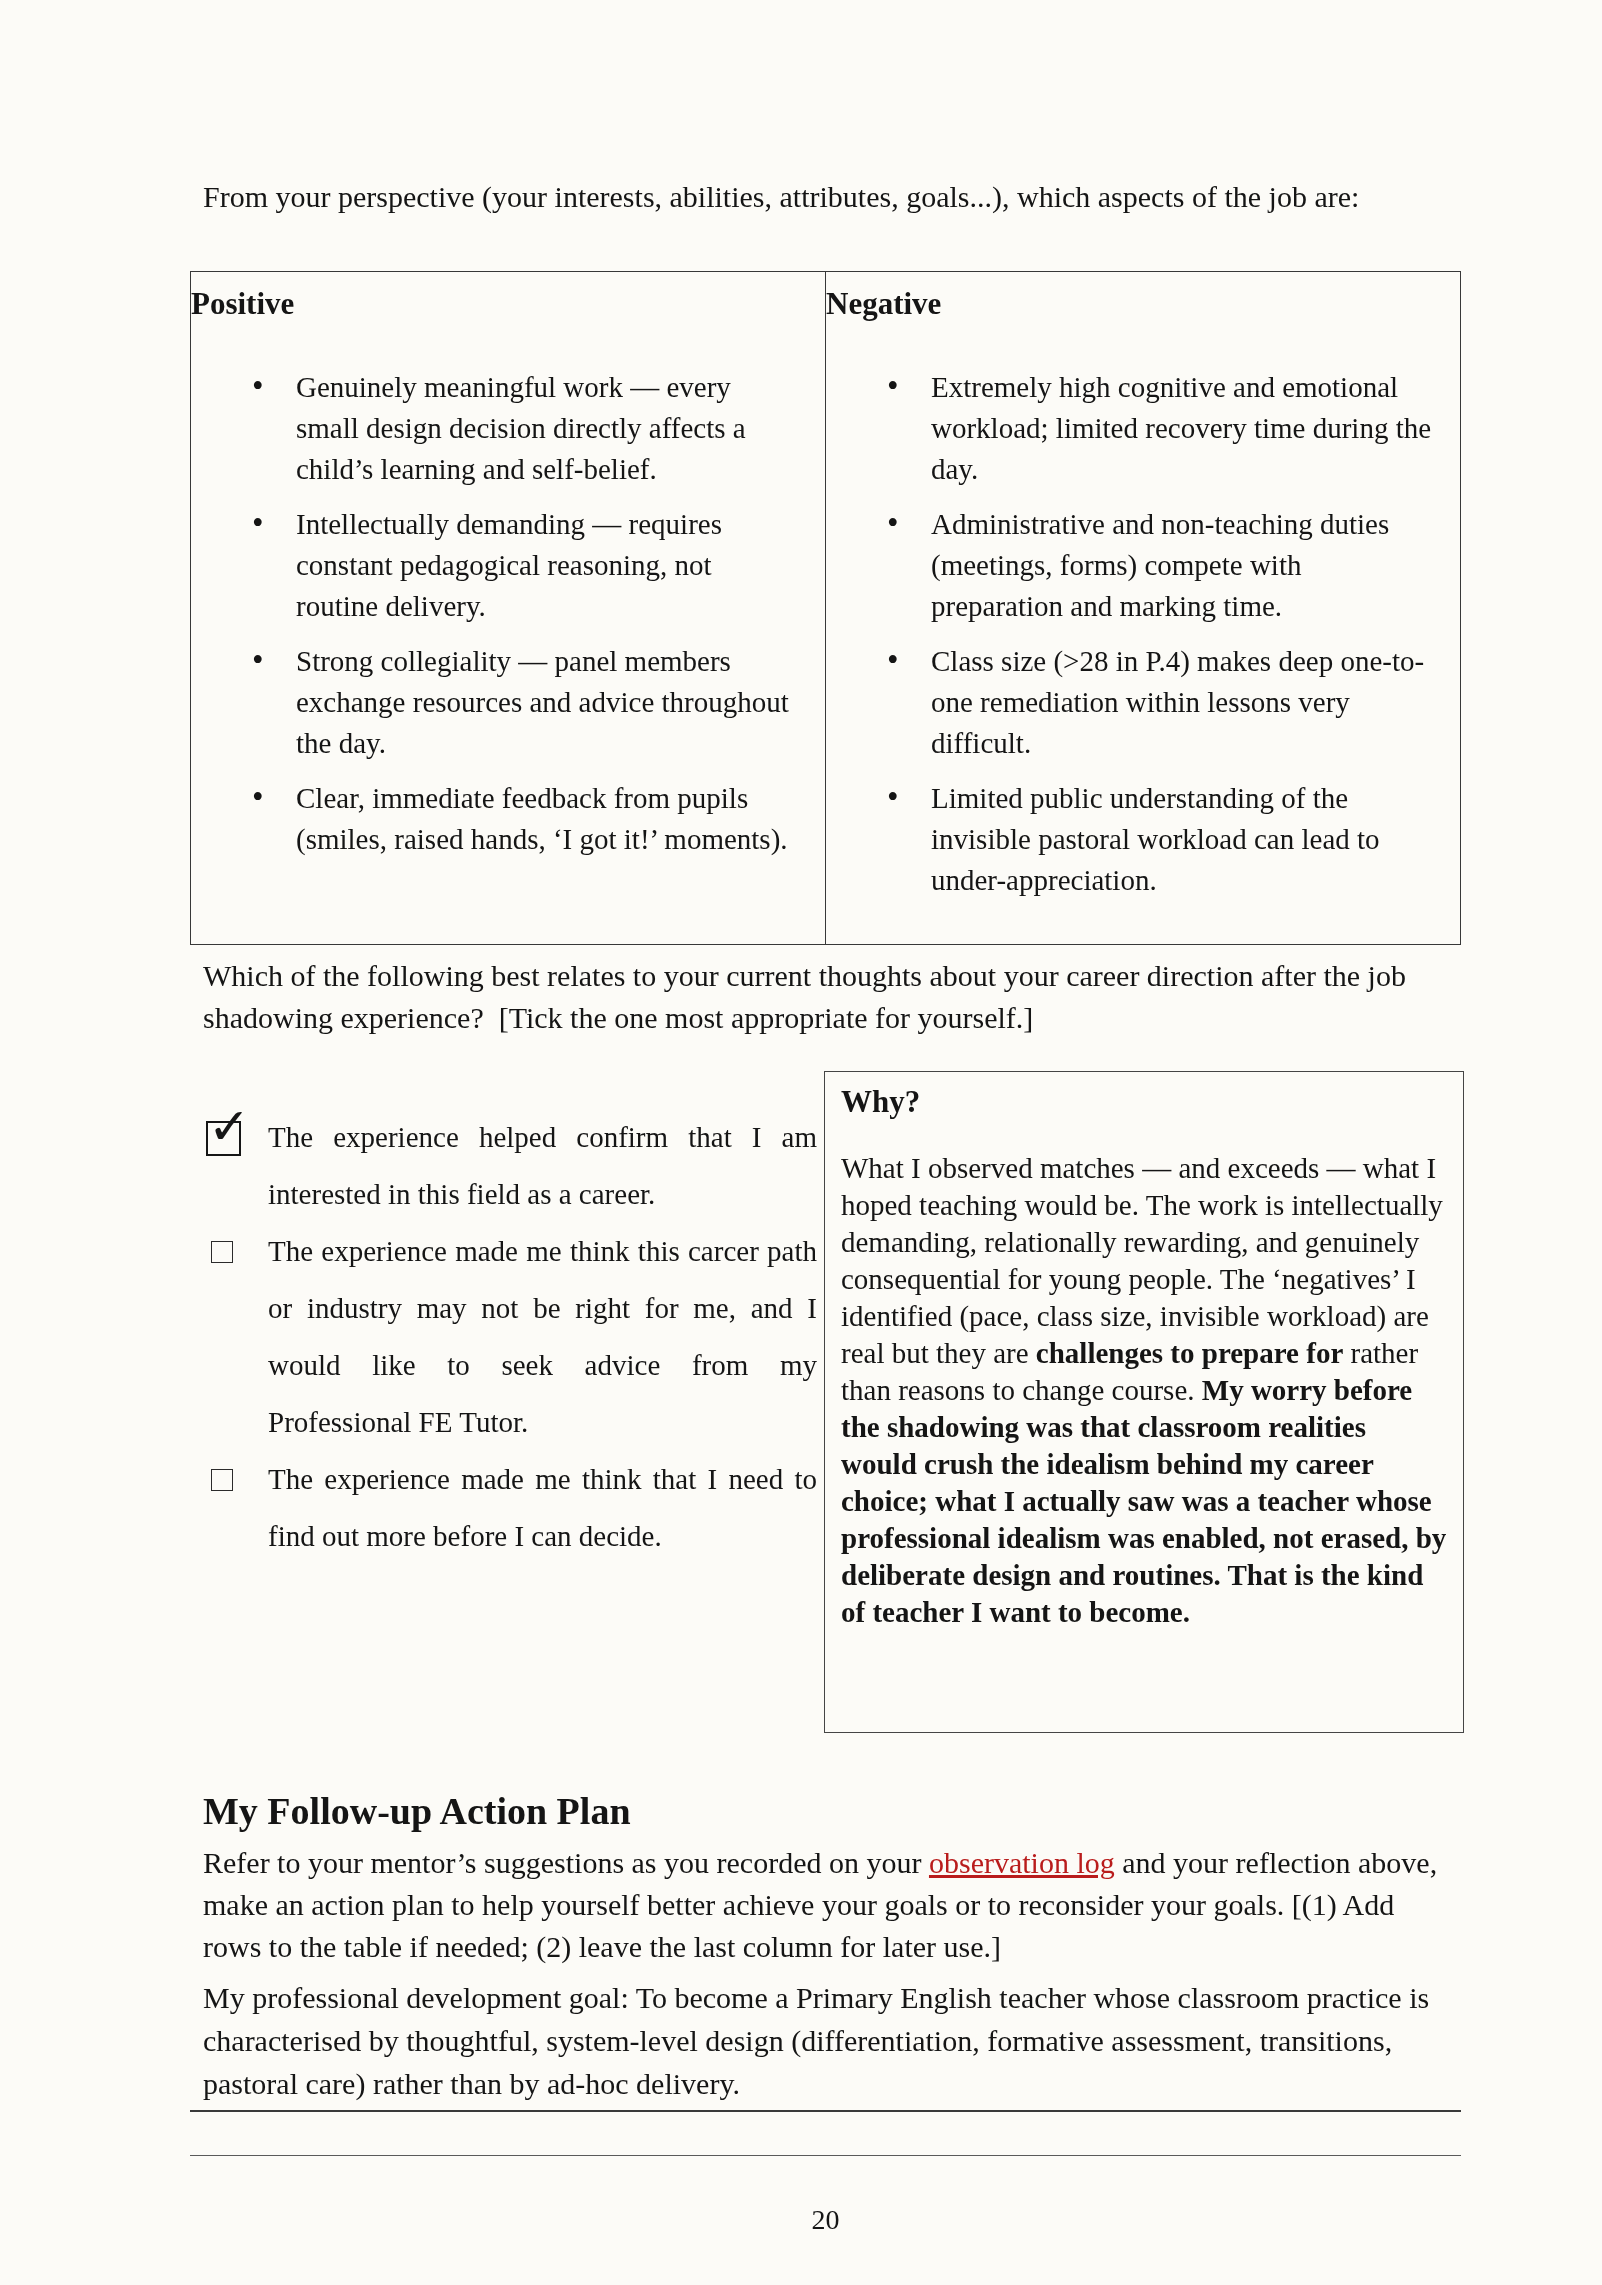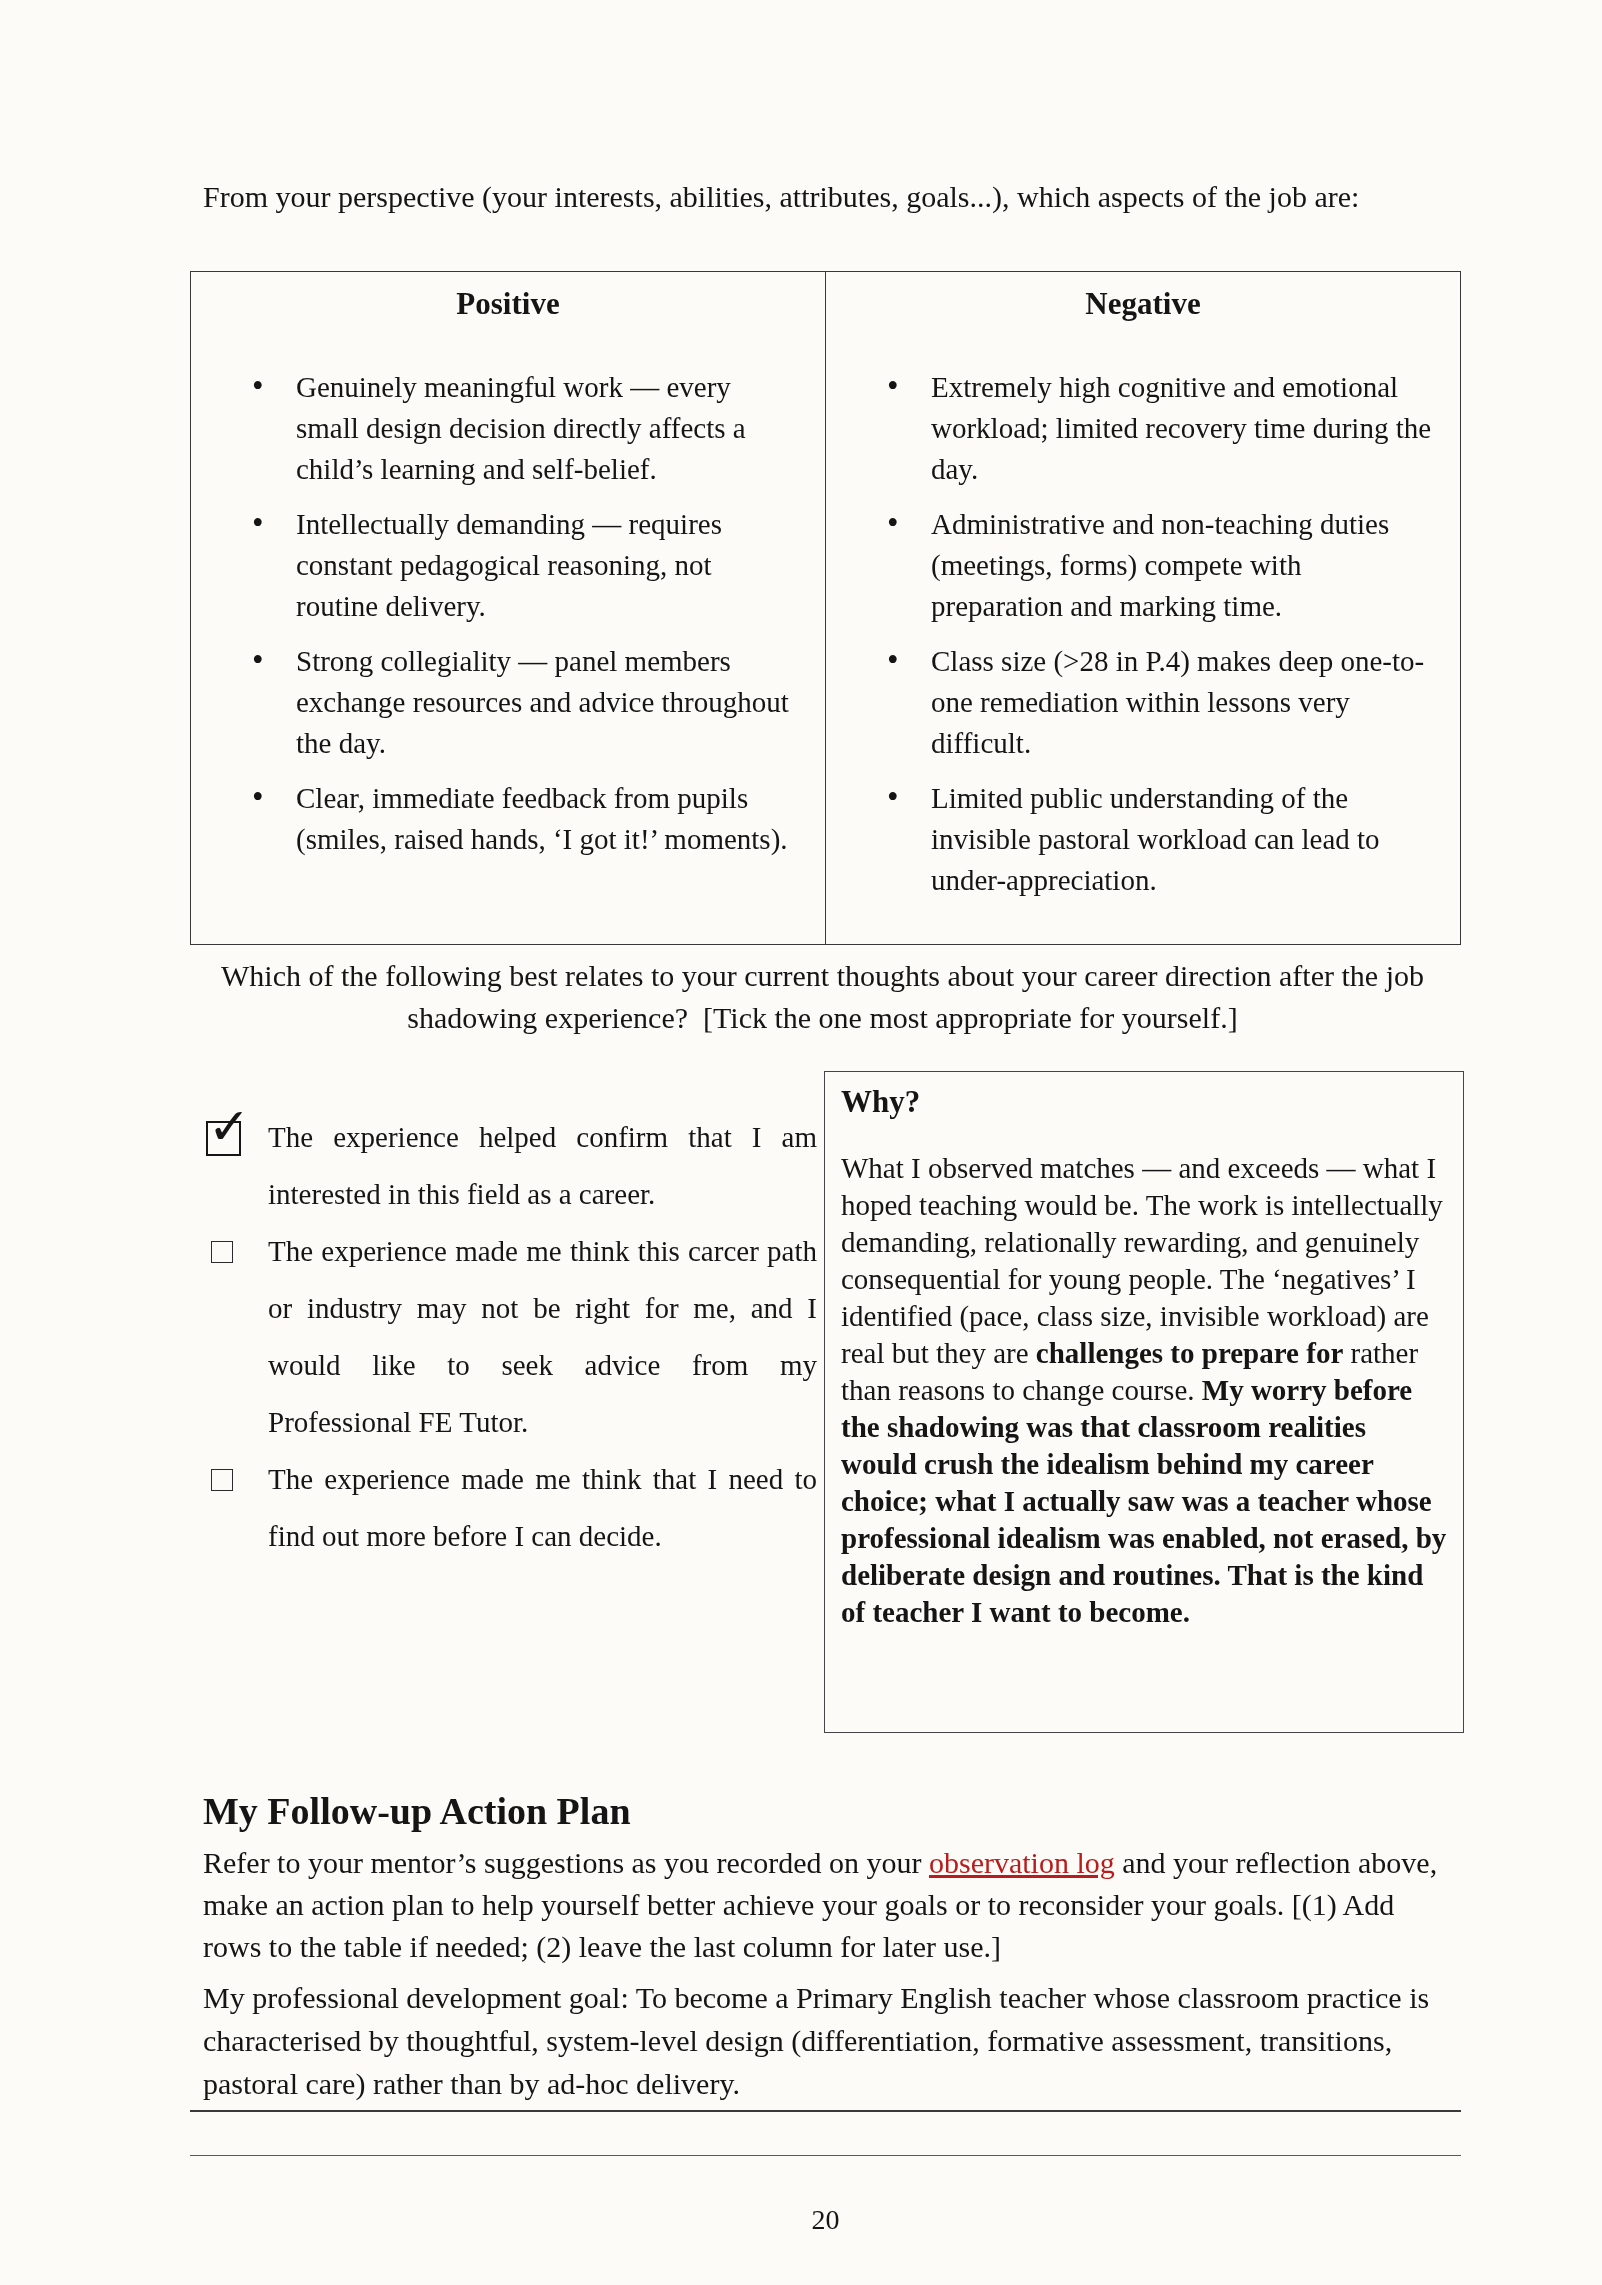--- a/index.html
+++ b/index.html
@@ -22,36 +22,36 @@
   .aspects {
     position: absolute; top: 271px; left: 0;
     width: 1271px; height: 674px;
     border-collapse: collapse; table-layout: fixed;
   }
   .aspects td {
     width: 50%; border: 1.9px solid #383838;
     vertical-align: top; padding: 7.4px 0 0 0;
   }
   .cell-header {
-    text-align: center; font-weight: bold;
+    text-align: left; font-weight: bold;
     font-size: 31px; line-height: 41px; margin-top: 3.7px;
   }
   .cell-list { list-style: none; margin: 43px 0 0 0; padding: 0; }
   .cell-list li {
     position: relative; padding-left: 105px; padding-right: 26px;
     font-size: 29px; line-height: 41px; margin-bottom: 14px;
   }
   .cell-list li .bullet {
     position: absolute; left: 61px; top: -0.9px;
     font-size: 33px;
   }
 
   .career-q {
     position: absolute; top: 955px; left: 13px; width: 1239px;
-    font-size: 30px; line-height: 42px; margin: 0; text-align: center;
+    font-size: 30px; line-height: 42px; margin: 0;
   }
 
   
   .choices {
     position: absolute; top: 1109px; left: 13px; width: 614px;
   }
   .choice { display: flex; }
   .cb-col { width: 65px; flex: none; }
   .cb-lg {
     box-sizing: border-box; display: block; position: relative;

